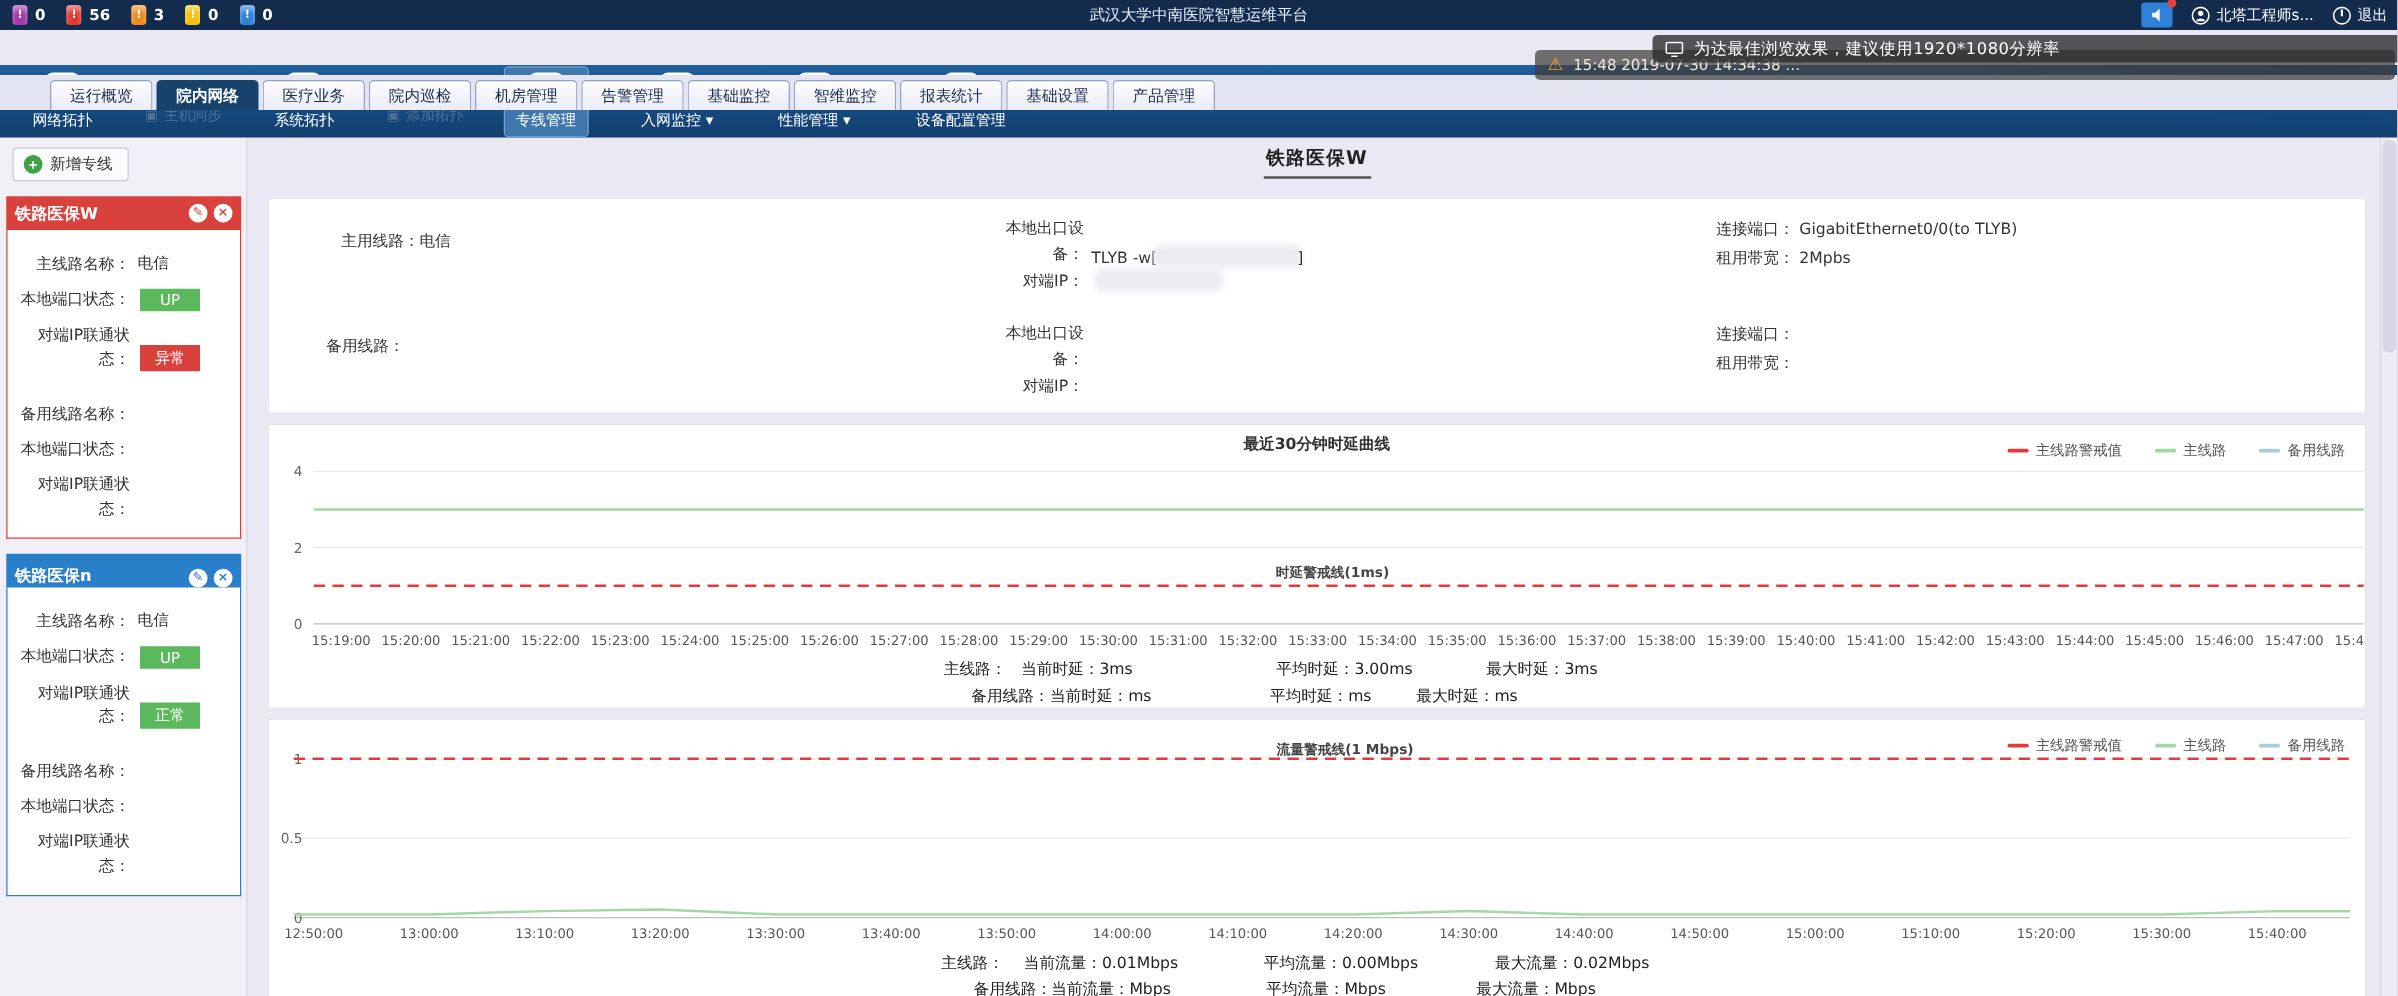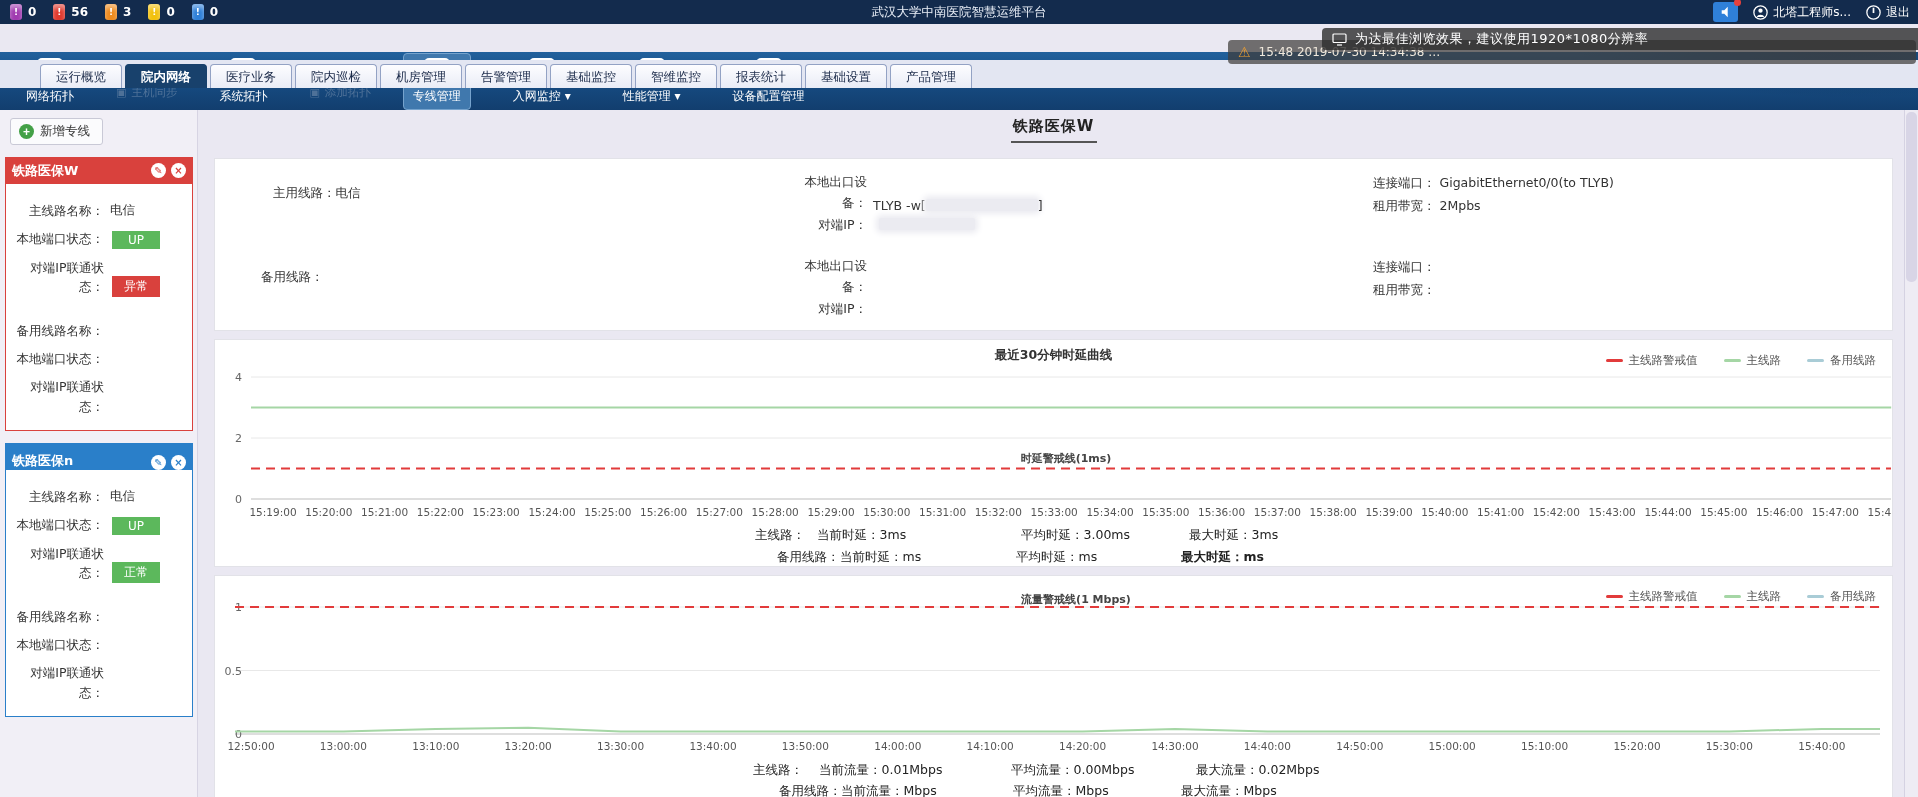--- a/index.html
+++ b/index.html
@@ -383,21 +383,21 @@
         <text x="1620.4" y="176" text-anchor="middle" font-size="10.5" fill="#555">15:47:00</text>
         <text x="1676.2" y="176" text-anchor="middle" font-size="10.5" fill="#555">15:48:00</text>
       </svg>
       <span class="stat" style="left: 540px; top: 187px;">主线路：</span>
       <span class="stat" style="left: 602px; top: 187px;">当前时延：3ms</span>
       <span class="stat" style="left: 806px; top: 187px;">平均时延：3.00ms</span>
       <span class="stat" style="left: 974px; top: 187px;">最大时延：3ms</span>
       <span class="stat" style="left: 562px; top: 209px;">备用线路：</span>
       <span class="stat" style="left: 625px; top: 209px;">当前时延：ms</span>
       <span class="stat" style="left: 801px; top: 209px;">平均时延：ms</span>
-      <span class="stat" style="left: 966px; top: 209px; font-weight: bold;">最大时延：ms</span>
+      <span class="stat" style="left: 918px; top: 209px;">最大时延：ms</span>
     </section>
   <section class="panel" id="chart2-panel">
       <div class="legend">
         <span>
           <span class="lsw" style="background: rgb(226, 59, 59);"></span>
           <span>主线路警戒值</span>
         </span>
         <span>
           <span class="lsw" style="background: rgb(165, 214, 165);"></span>
           <span>主线路</span>

